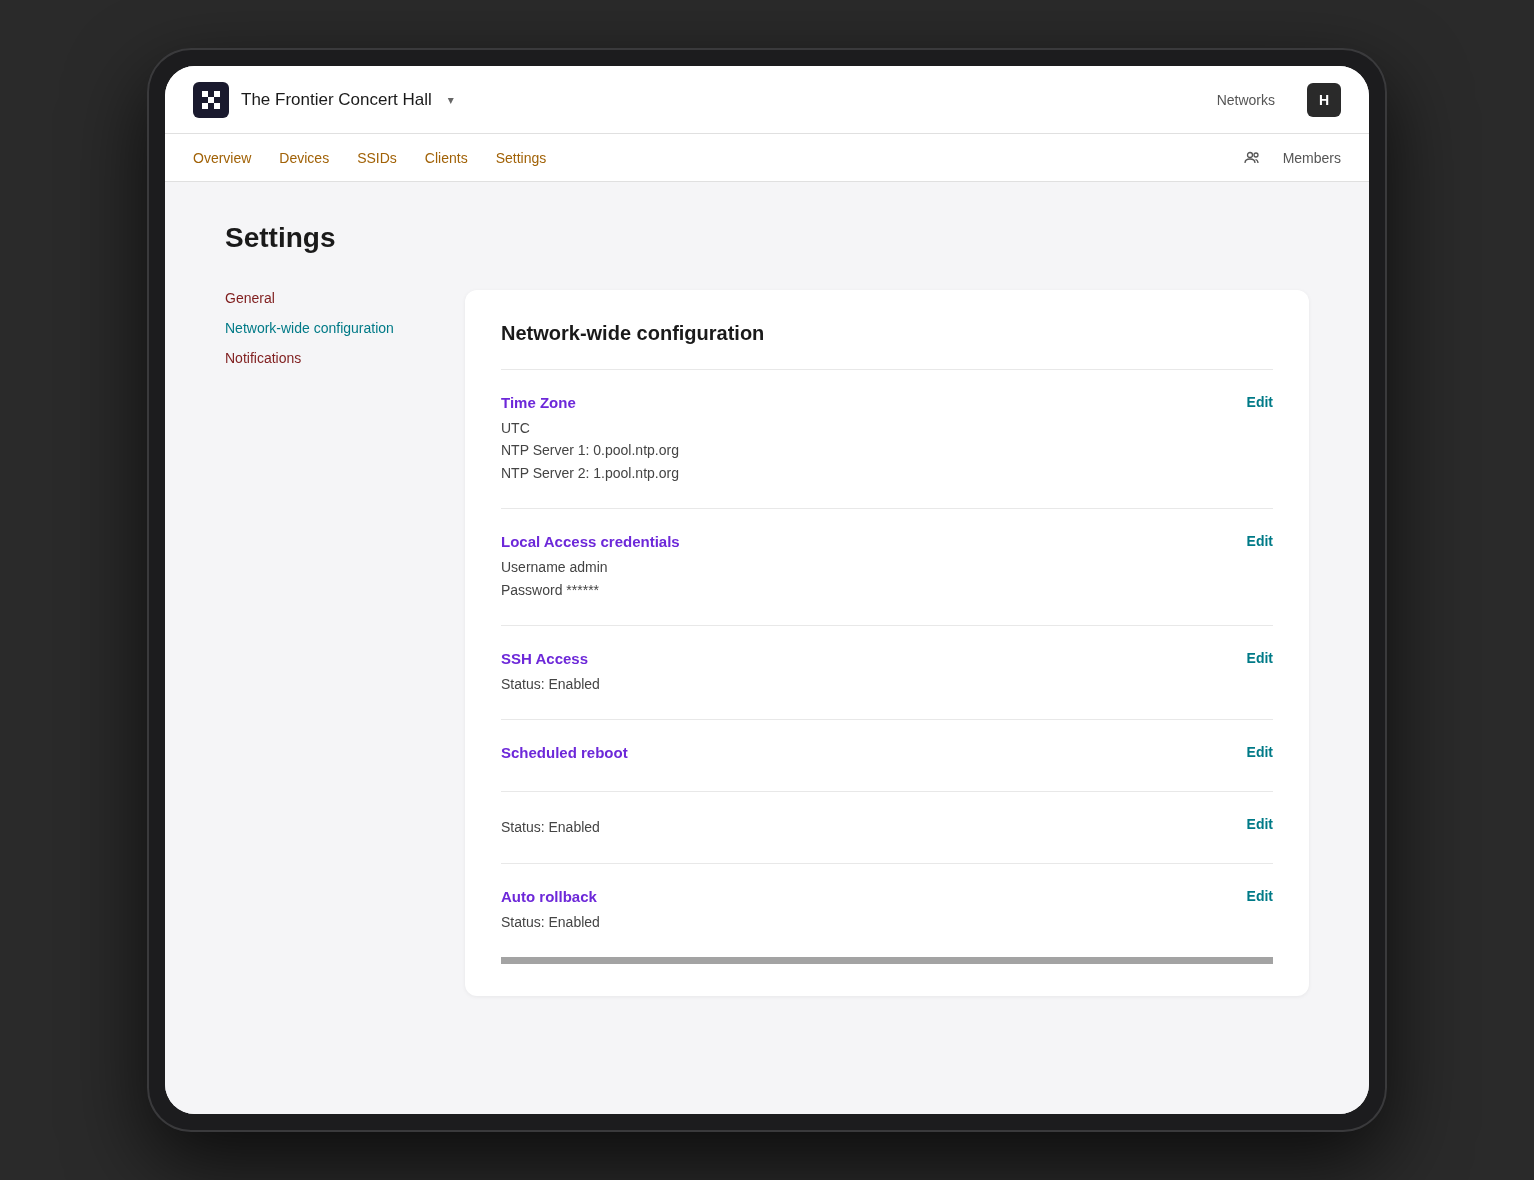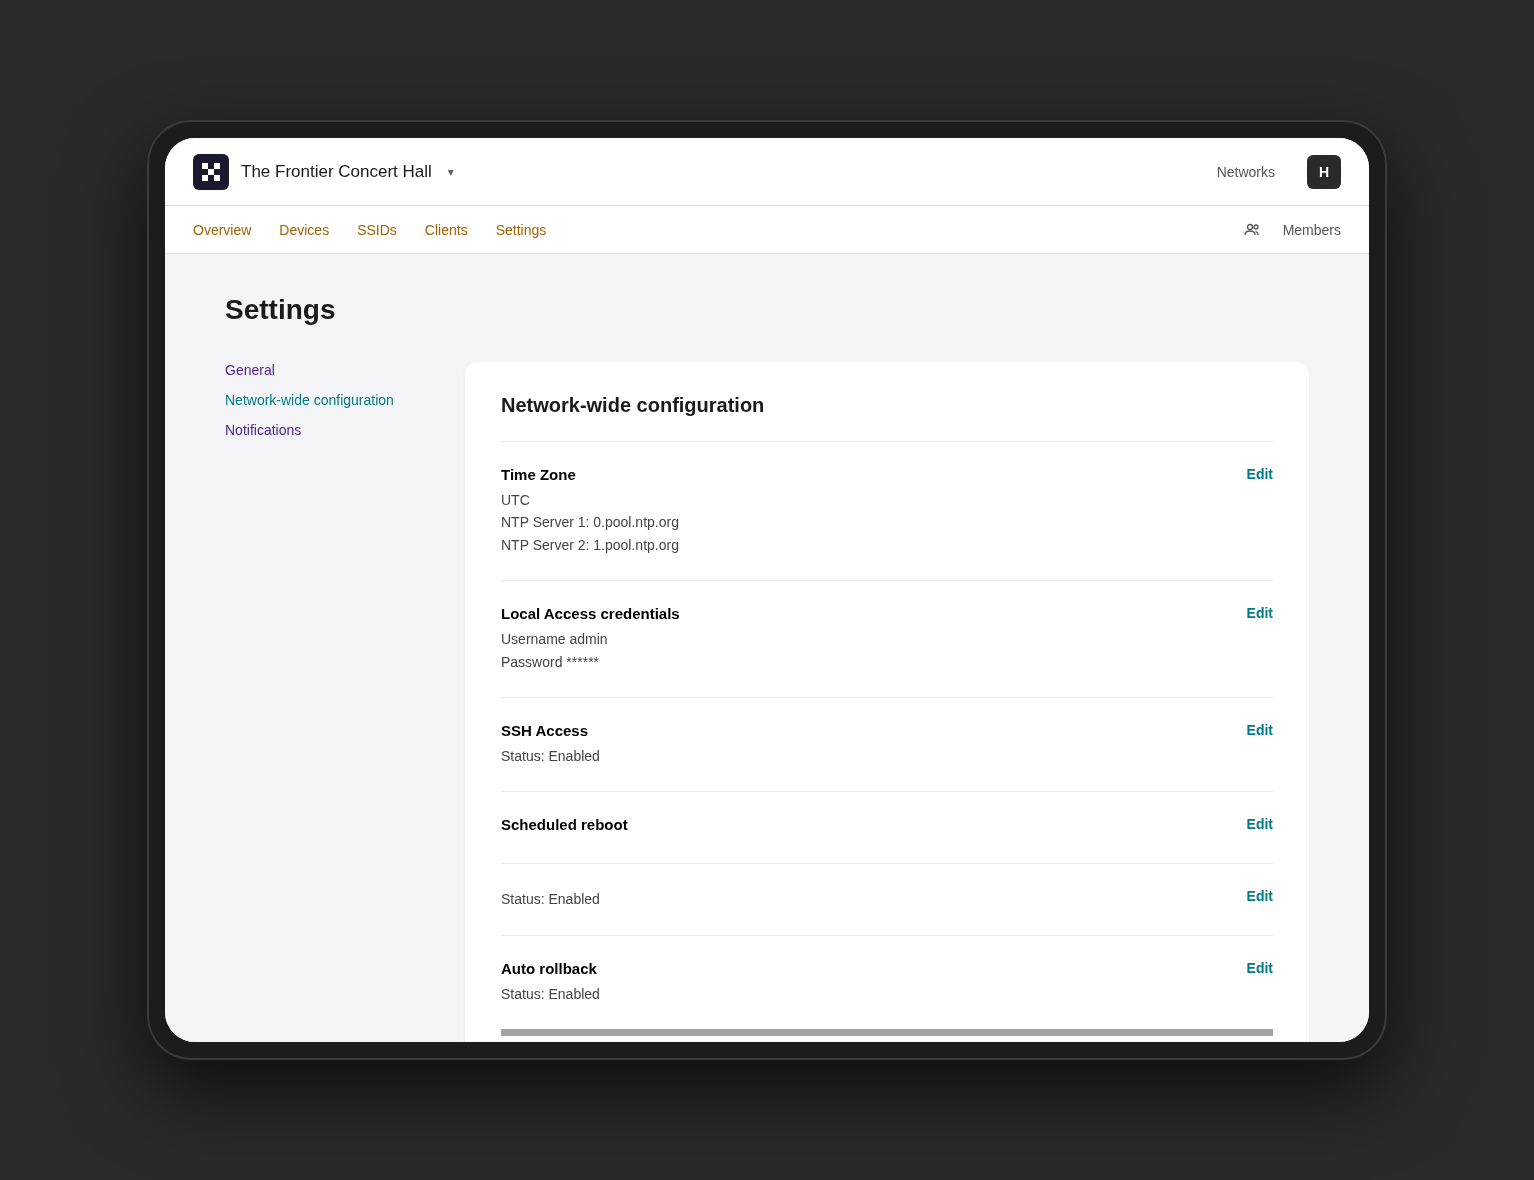--- a/index.html
+++ b/index.html
@@ -8,21 +8,21 @@
       background: #2a2a2a;
       display: flex;
       align-items: center;
       justify-content: center;
       min-height: 100vh;
       font-family: -apple-system, BlinkMacSystemFont, 'Segoe UI', Helvetica, Arial, sans-serif;
     }
 
     .device-frame {
       width: 1240px;
-      height: 940px;
+      height: 1084px;
       background: #1c1c1e;
       border-radius: 44px;
       padding: 18px;
       box-shadow: 0 30px 80px rgba(0,0,0,0.7), inset 0 0 0 2px #3a3a3c;
       position: relative;
     }
 
     .screen {
       width: 100%;
       height: 100%;
@@ -153,21 +153,21 @@
     }
 
     
     .settings-sidebar {
       width: 180px;
       flex-shrink: 0;
     }
 
     .sidebar-item {
       font-size: 14px;
-      color: #4c1d95;
+      color: #7f1d1d;
       margin-bottom: 14px;
       cursor: pointer;
     }
 
     .sidebar-item.active {
       color: #007a87;
       font-weight: 500;
     }
 
     
@@ -198,21 +198,21 @@
       border-bottom: 7px solid #a3a3a3;
     }
 
     .config-info {
       flex: 1;
     }
 
     .config-label {
       font-size: 15px;
       font-weight: 600;
-      color: #000000;
+      color: #6d28d9;
       margin-bottom: 6px;
     }
 
     .config-value {
       font-size: 14px;
       color: #444;
       line-height: 1.6;
     }
 
     .edit-btn {

